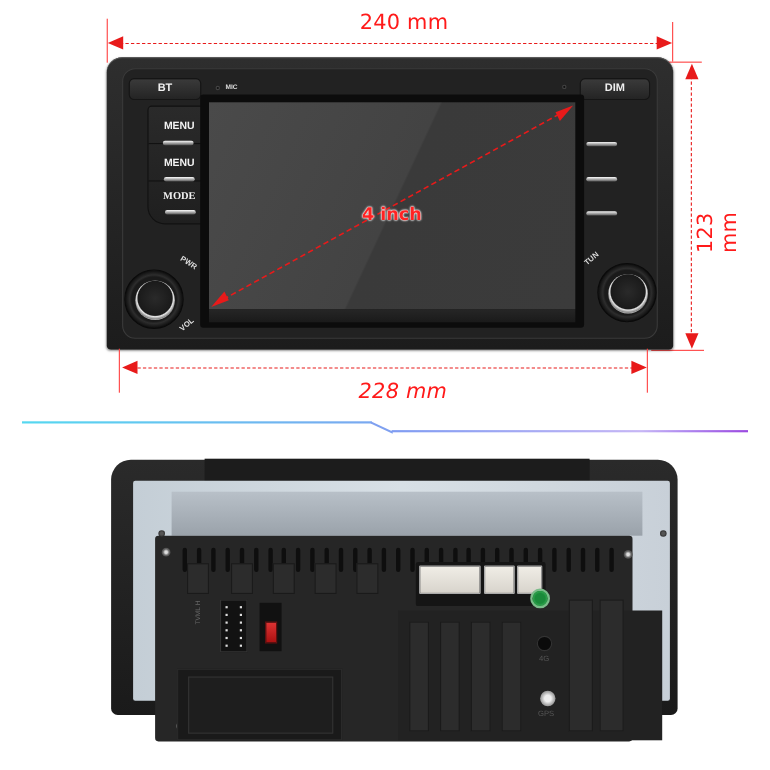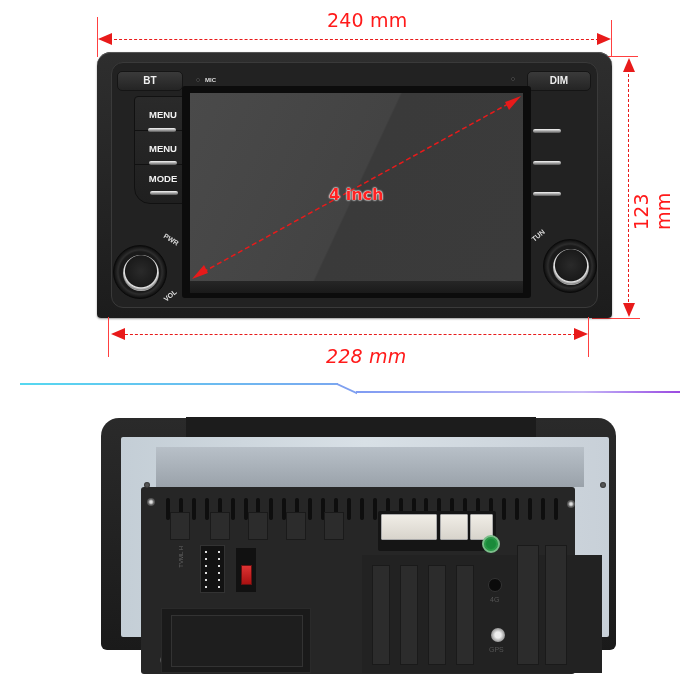--- a/index.html
+++ b/index.html
@@ -46,21 +46,21 @@
     background: linear-gradient(#2a2a2a, #1f1f1f);
     border: 1px solid #111;
   }
   .side-panel.left { border-radius: 4px 4px 4px 16px; margin-left: 16px; }
   .side-panel.right { border-radius: 4px 4px 16px 4px; }
   .side-btn {
     position: absolute; left: 0; width: 100%; height: 32px;
     color: #f2f2f2; font-size: 9.5px; font-weight: bold; text-align: center; line-height: 32px;
     border-bottom: 1px solid #111;
   }
-  .side-btn.last { border-bottom: none; }
+  .side-btn.last { border-bottom: none; font-family: Liberation Serif, serif; }
   .chrome-bar {
     position: absolute; height: 4px; width: 28px; border-radius: 2px;
     background: linear-gradient(#fafafa, #999 60%, #555);
   }
 
   .screen-bezel {
     position: absolute; left: 85px; top: 34px; width: 349px; height: 212px;
     background: #0c0c0c; border-radius: 3px;
   }
   .screen {

